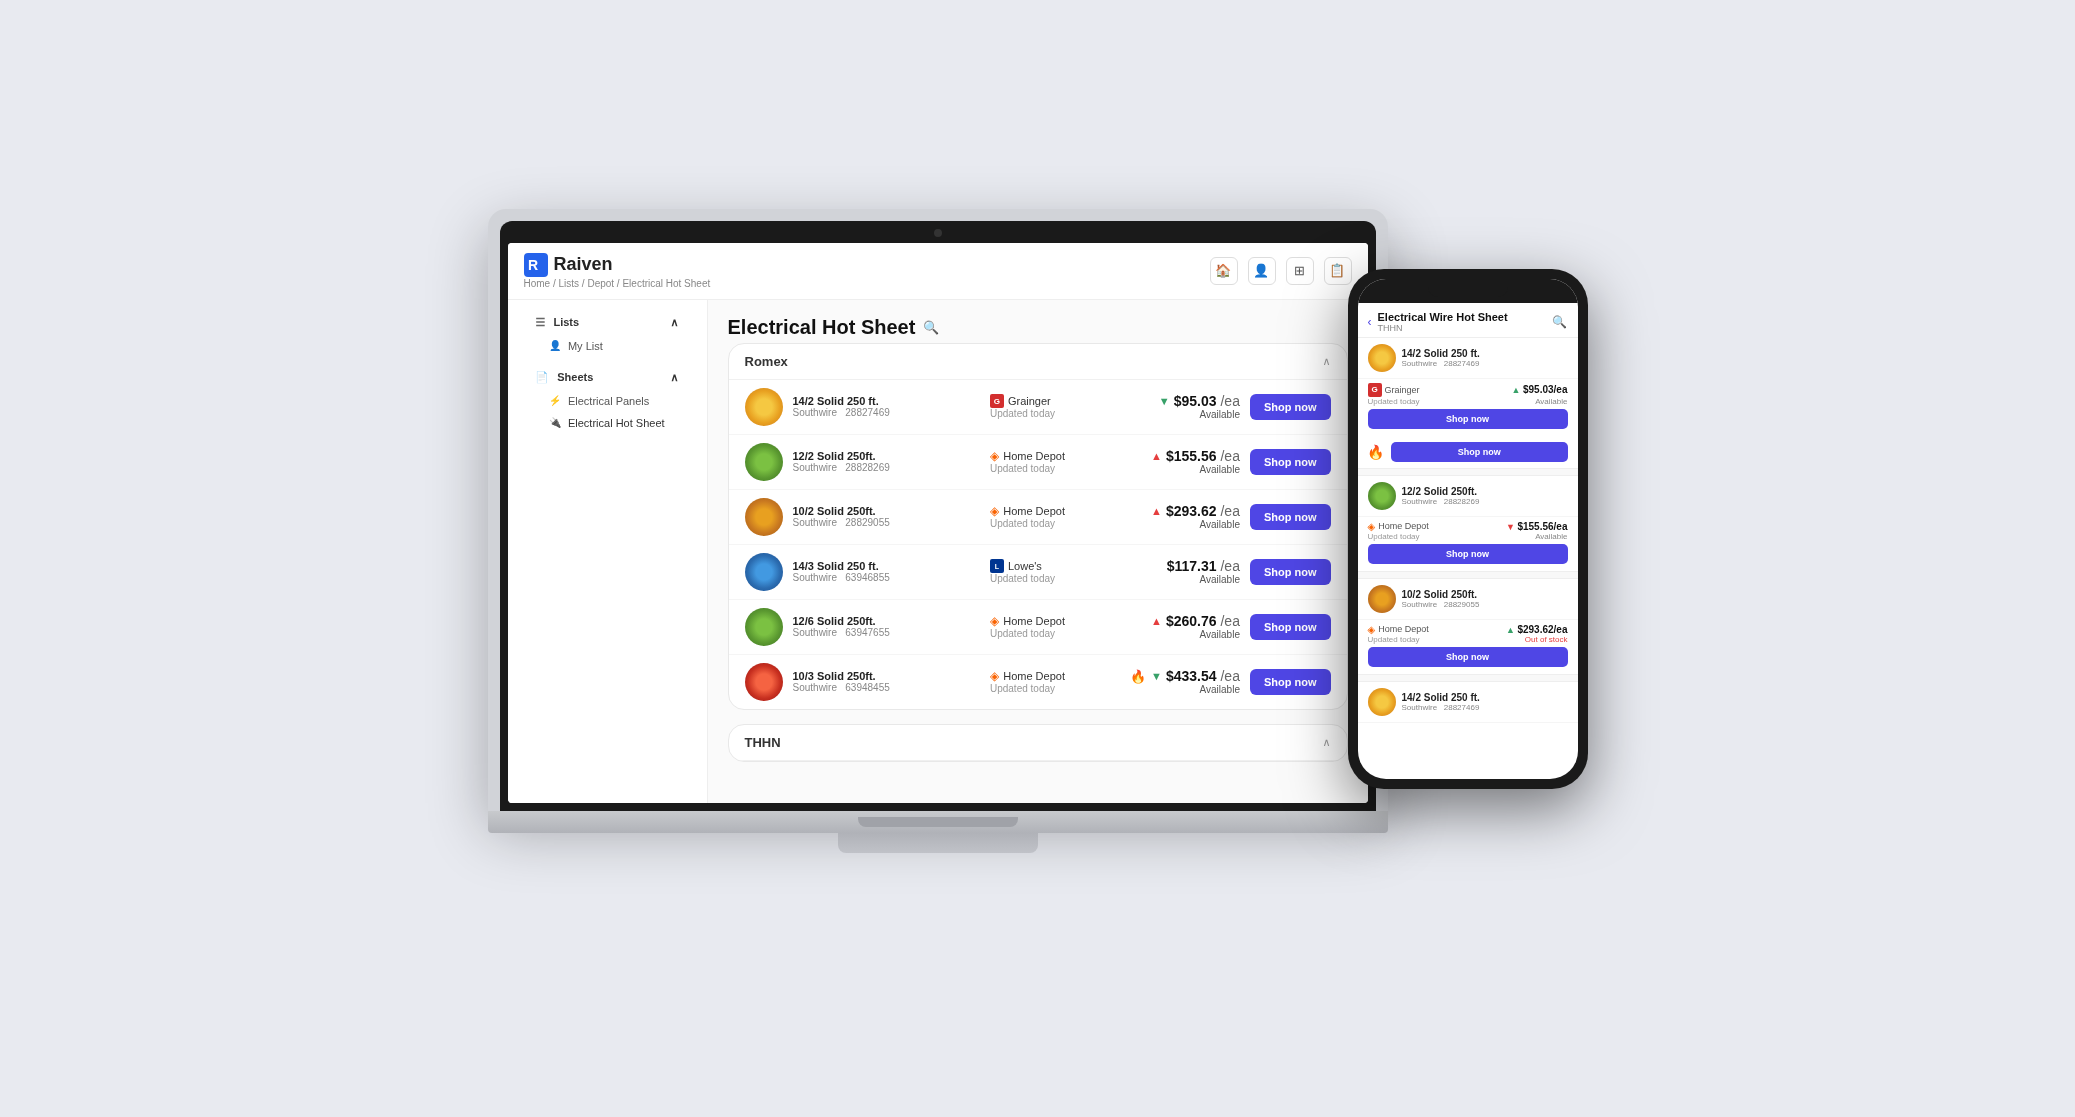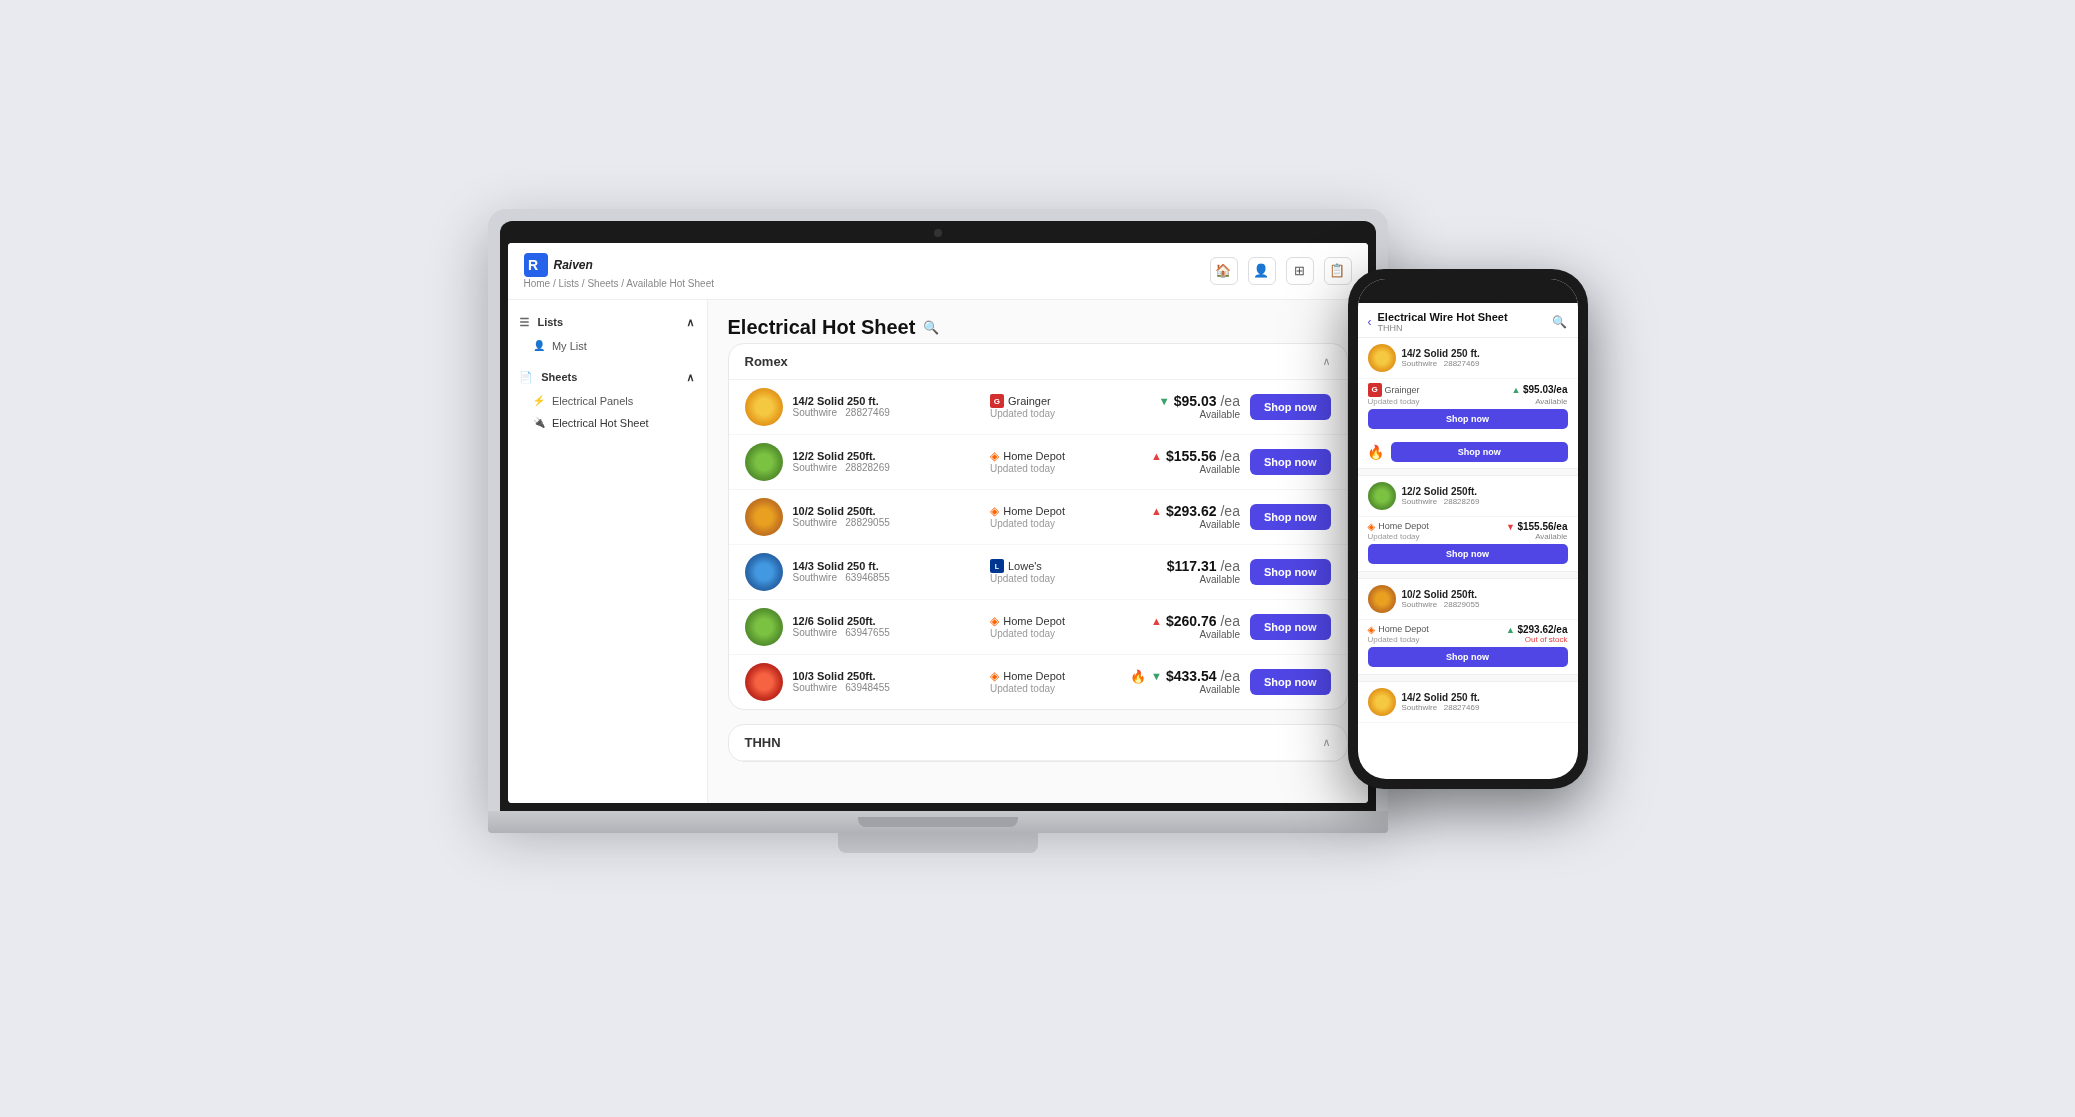--- a/index.html
+++ b/index.html
@@ -105,24 +105,23 @@
       align-items: center;
       gap: 6px;
     }
 
     .brand-logo {
       width: 24px;
       height: 24px;
     }
 
     .brand-name {
-      font-size: 12px;
+      font-size: 18px;
       font-weight: 700;
       color: #222;
-      font-style: italic;
     }
 
     .breadcrumb {
       font-size: 10px;
       color: #888;
       margin-top: 1px;
     }
 
     .header-icons {
       display: flex;
@@ -147,21 +146,21 @@
     .app-body {
       display: flex;
       flex: 1;
       overflow: hidden;
     }
 
     
     .sidebar {
       width: 200px;
       border-right: 1px solid #eee;
-      padding: 10px 0;
+      padding: 10px 16px;
       background: #fff;
       flex-shrink: 0;
     }
 
     .sidebar-section {
       margin-bottom: 8px;
     }
 
     .sidebar-section-header {
       display: flex;
@@ -621,21 +620,21 @@
 
             <div class="app-header">
               <div>
                 <div class="brand">
                   <svg class="brand-logo" viewBox="0 0 24 24">
                     <rect width="24" height="24" rx="4" fill="#2563eb"></rect>
                     <text x="4" y="17" font-size="14" font-weight="900" fill="white">R</text>
                   </svg>
                   <span class="brand-name">Raiven</span>
                 </div>
-                <div class="breadcrumb">Home / Lists / Sheets / Available Hot Sheet</div>
+                <div class="breadcrumb">Home / Lists / Depot / Electrical Hot Sheet</div>
               </div>
               <div class="header-icons">
                 <button class="header-icon-btn">🏠</button>
                 <button class="header-icon-btn">👤</button>
                 <button class="header-icon-btn">⊞</button>
                 <button class="header-icon-btn">📋</button>
               </div>
             </div>
 
             <div class="app-body">

